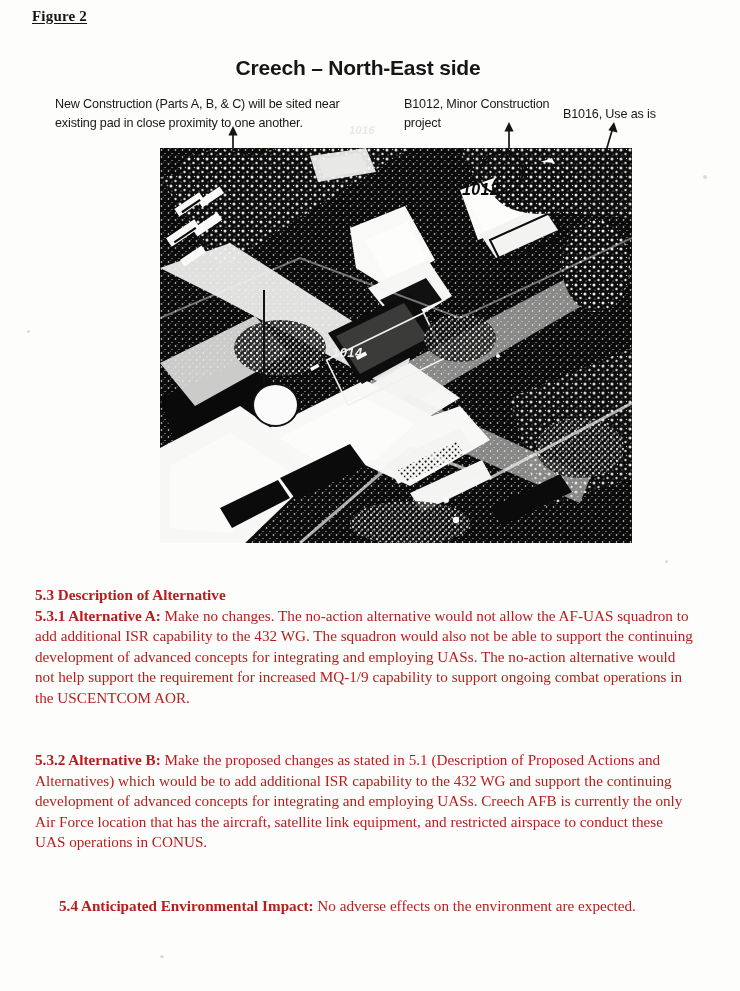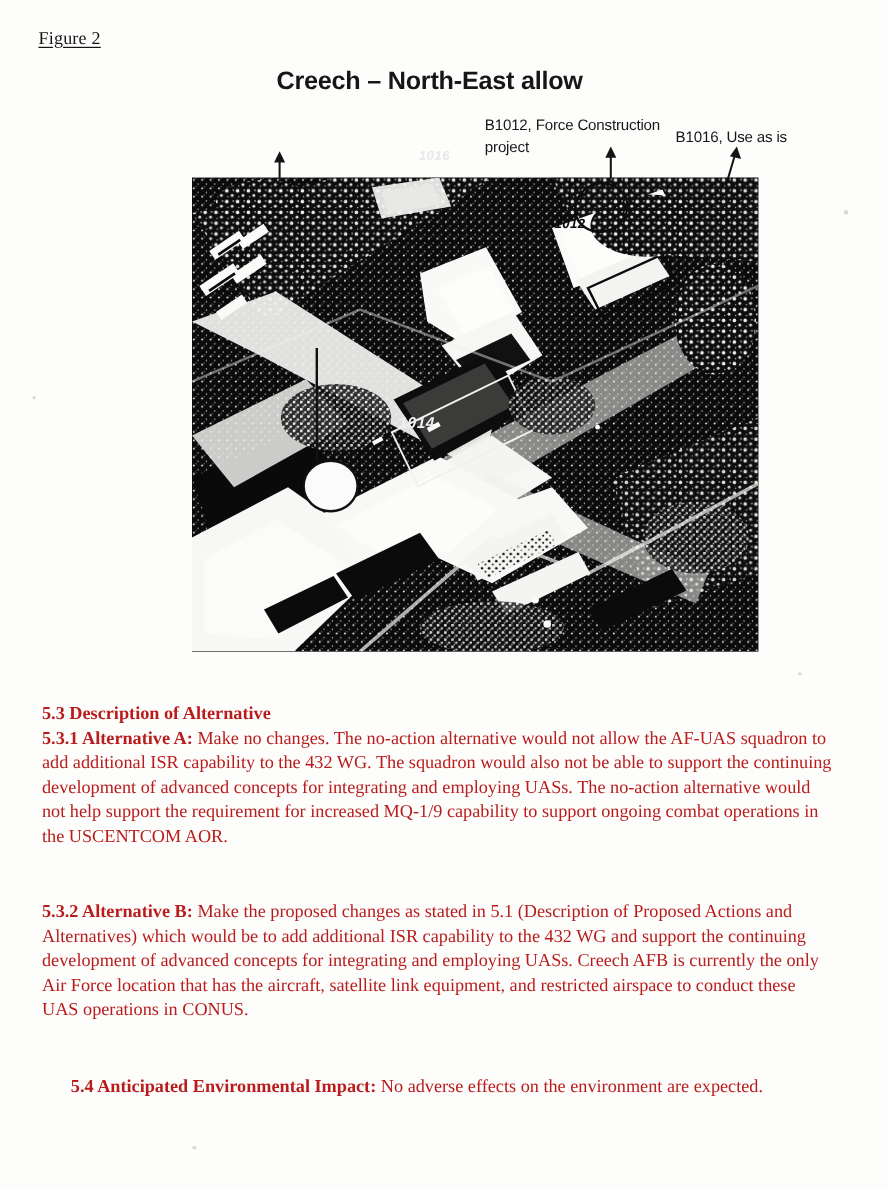--- a/index.html
+++ b/index.html
@@ -21,23 +21,23 @@
   .page {
     position: absolute;
     inset: 0;
     background: #fdfdfc;
   }
 
   
   .figure-label {
     position: absolute;
     left: 32px;
-    top: 25px;
+    top: 8px;
     font-family: "Liberation Serif", "DejaVu Serif", serif;
-    font-weight: normal;
+    font-weight: bold;
     font-size: 15px;
     letter-spacing: .2px;
     text-decoration: underline;
     text-underline-offset: 2px;
     color: #141414;
   }
 
   
   .figure-title {
     position: absolute;
@@ -87,21 +87,21 @@
 
   
   .photo-label {
     position: absolute;
     font-family: "Liberation Sans", "DejaVu Sans", sans-serif;
     font-weight: bold;
     font-style: italic;
     color: #0a0a0a;
     letter-spacing: .4px;
   }
-  .label-1012 { left: 462px; top: 181px; font-size: 11px; }
+  .label-1012 { left: 462px; top: 181px; font-size: 16px; }
   .label-1016 { left: 329px; top: 124px; font-size: 11px; color:#e8e8e8;margin-left:20px; }
   .label-1014 { left: 332px; top: 345px; font-size: 13px; color:#f0f0f0; }
 
   
   .photo-annot {
     position: absolute;
     border: 2.6px solid #0d0d0d;
     border-radius: 50%;
     background: transparent;
   }
@@ -147,24 +147,25 @@
     opacity: .55;
   }
 </style>
 </head>
 <body>
 
 <div class="page">
 
   <div class="figure-label">Figure 2</div>
 
-  <div class="figure-title">Creech – North-East allow</div>
-
-
-  <div class="callout callout-b">B1012, Force Construction project</div>
+  <div class="figure-title">Creech – North-East side</div>
+
+  <div class="callout callout-a">New Construction (Parts A, B, &amp; C) will be sited near existing pad in close proximity to one another.</div>
+
+  <div class="callout callout-b">B1012, Minor Construction project</div>
 
   <div class="callout callout-c">B1016, Use as is</div>
 
   <div class="arrow" style="left:224px; top:126px;">
     <svg width="18" height="32" viewBox="0 0 18 32">
       <line x1="9" y1="31" x2="9" y2="7" stroke="#141414" stroke-width="1.7"></line>
       <polygon points="9,0 4.4,9.5 13.6,9.5" fill="#141414"></polygon>
     </svg>
   </div>
 

